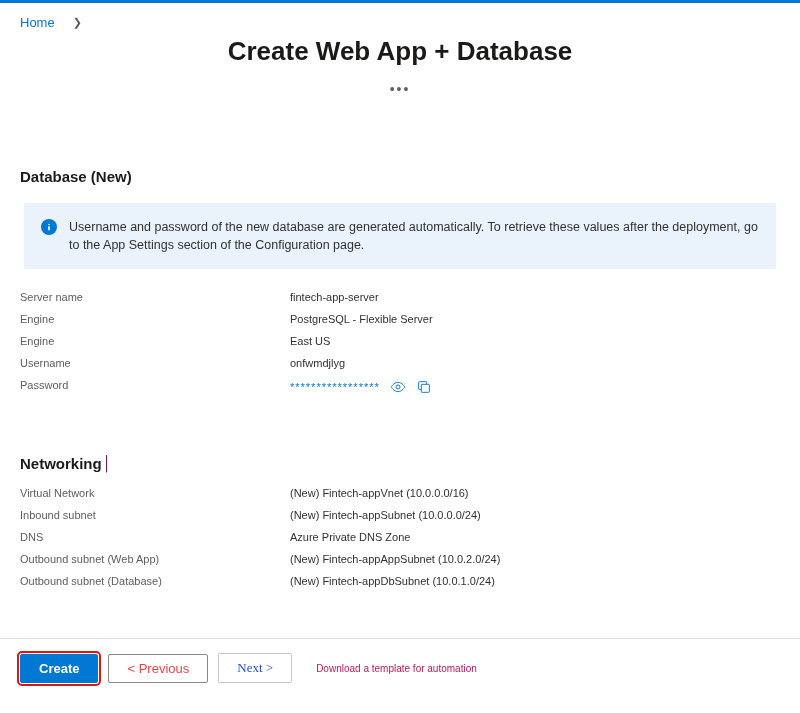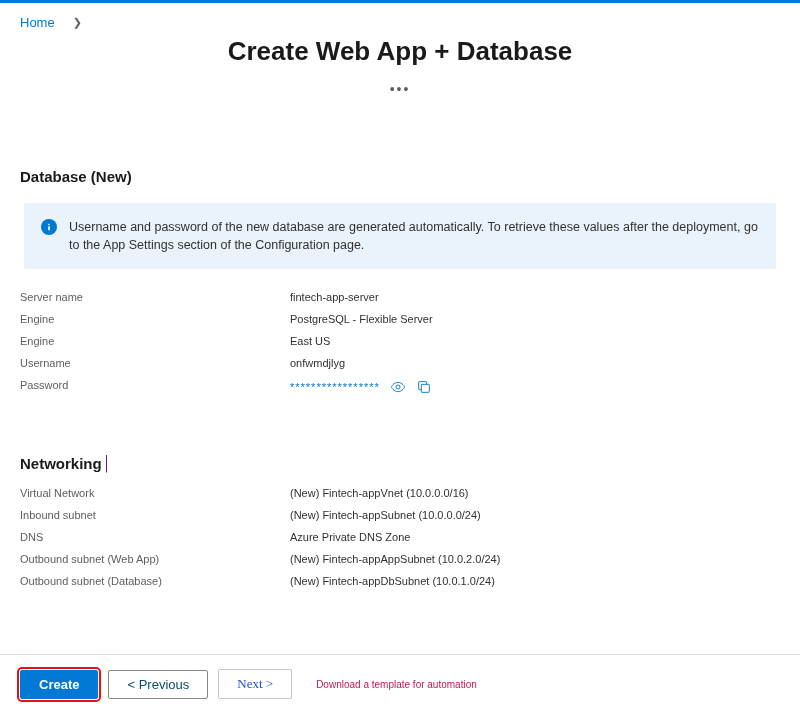--- a/index.html
+++ b/index.html
@@ -59,35 +59,35 @@
     .info-icon svg { width: 10px; height: 10px; fill: #fff; }
     .kv-row { display: flex; margin-bottom: 10px; font-size: 11px; }
     .kv-label { width: 270px; color: #605e5c; }
     .kv-value { color: #323130; display: flex; align-items: center; gap: 10px; }
     .pw-dots { color: #0078d4; letter-spacing: 1px; }
     .icon-btn { color: #0078d4; cursor: pointer; display: inline-flex; }
     .icon-btn svg { width: 16px; height: 16px; stroke: #0078d4; fill: none; stroke-width: 1.4; }
     .section-title.networking { margin-top: 50px; margin-bottom: 14px; border-bottom: 1px solid transparent; display:inline-block; padding-right:4px; border-right: 1px solid #701a75; }
     .footer {
       position: absolute;
-      bottom: 0; left: 0; right: 0;
+      bottom: 16px; left: 0; right: 0;
       border-top: 1px solid #e1dfdd;
       padding: 14px 20px;
       display: flex;
       align-items: center;
       gap: 10px;
       background: #fff;
     }
     .btn {
       font-family: inherit;
       font-size: 13px;
       padding: 6px 18px;
       border: 1px solid #8a8886;
       background: #fff;
-      color: #0c4a6e;
+      color: #ef4444;
       cursor: pointer;
       border-radius: 2px;
     }
     .btn-primary {
       background: #0078d4;
       color: #fff;
       border-color: #0078d4;
       font-weight: 600;
     }
     .btn-primary-highlight {

